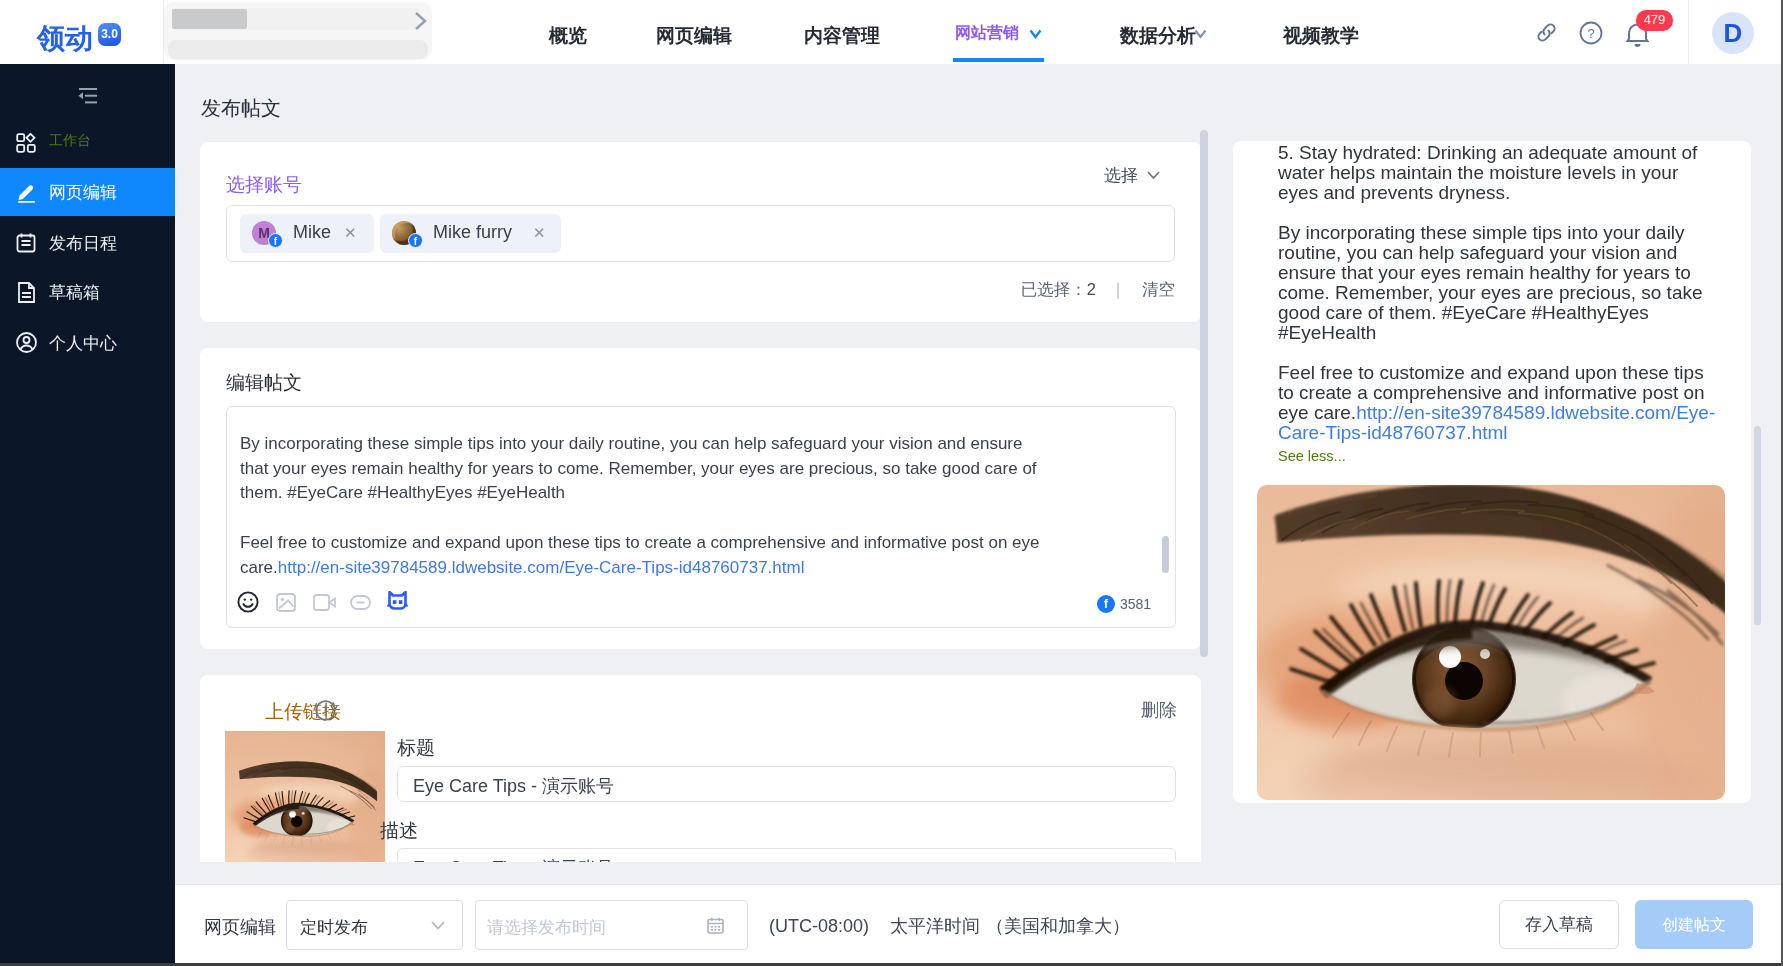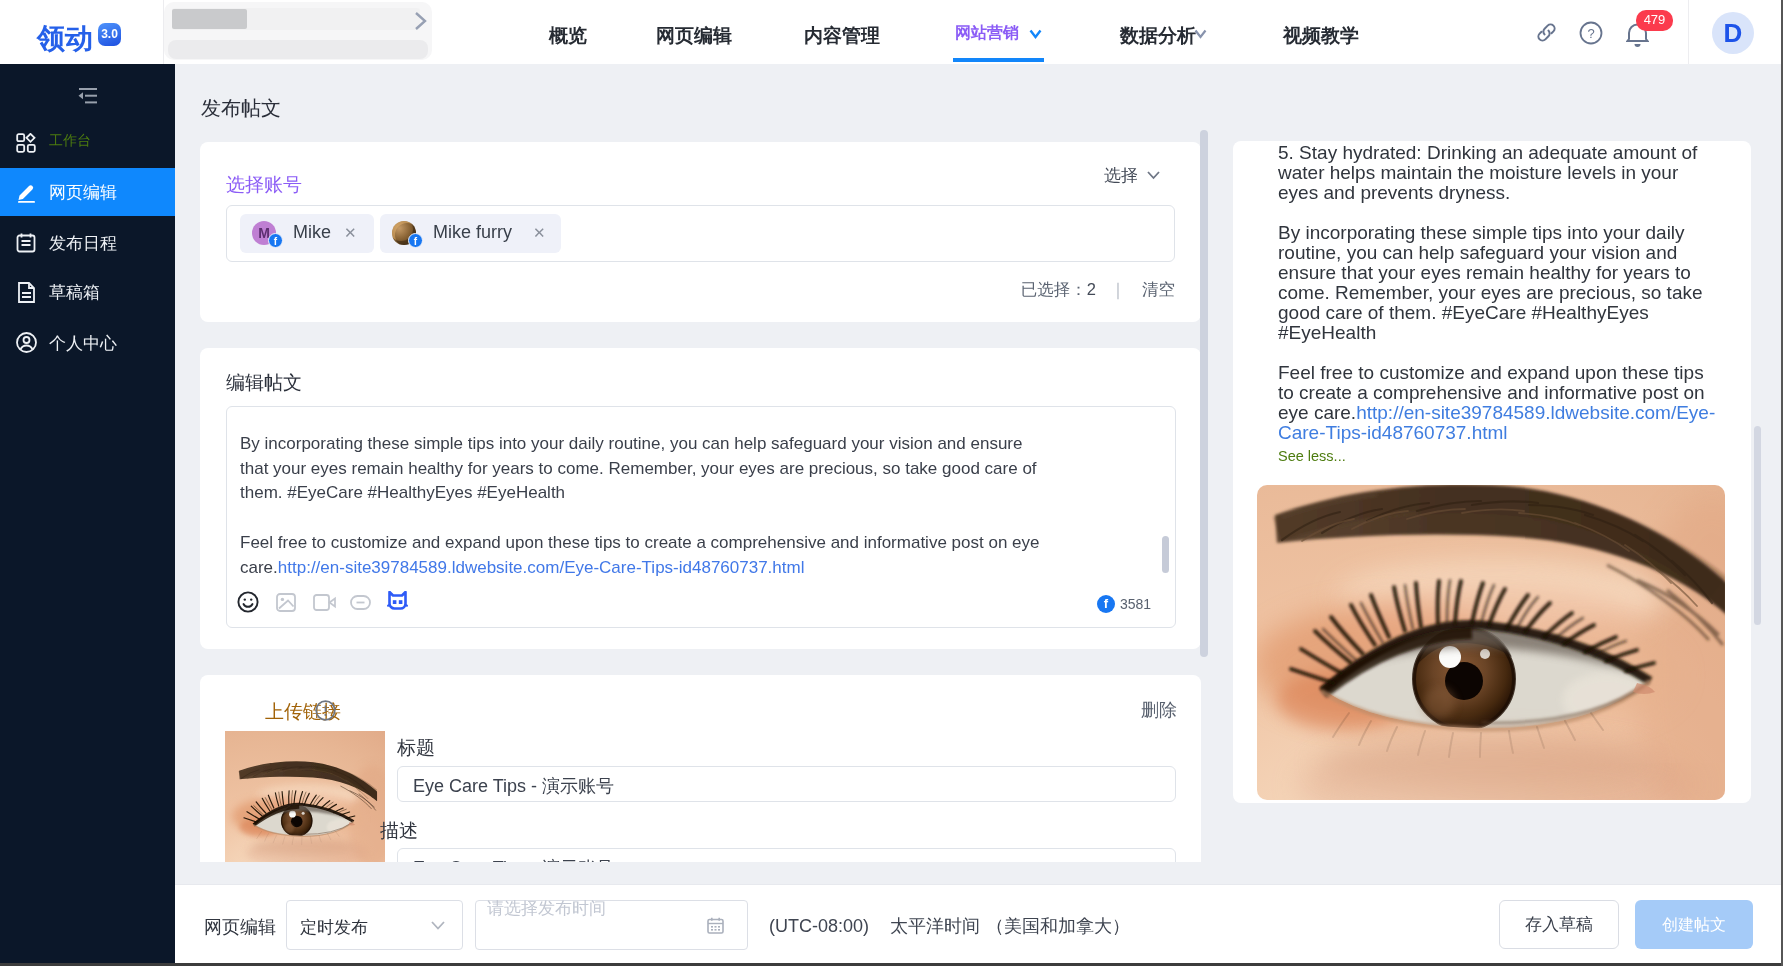--- a/index.html
+++ b/index.html
@@ -452,21 +452,21 @@
 <div class="abs" style="left:1754px;top:426px;width:7px;height:199px;background:#d3d7e2;border-radius:3.5px;"></div>
 
 <div class="abs" style="left:175px;top:884px;width:1608px;height:79px;background:#fff;border-top:1px solid #e7e9ee;"></div>
 <div class="abs" style="left:204px;top:915px;font-size:18px;color:#30353f;">网页编辑</div>
 <div class="abs" style="left:286px;top:900px;width:177px;height:50px;border:1px solid #dcdfe6;border-radius:4px;background:#fff;"></div>
 <div class="abs" style="left:300px;top:916px;font-size:17px;color:#2e333d;">定时发布</div>
 <svg class="abs" style="left:430px;top:920px;" width="16" height="11" viewBox="0 0 16 11">
     <path d="M2 2 L8 8.5 L14 2" fill="none" stroke="#b0b5bf" stroke-width="1.8"></path>
   </svg>
 <div class="abs" style="left:475px;top:900px;width:273px;height:50px;border:1px solid #dcdfe6;border-radius:4px;background:#fff;"></div>
-<div class="abs" style="left:487px;top:897px;font-size:17px;color:#c2c7d2;">请选择发布时间</div>
+<div class="abs" style="left:487px;top:916px;font-size:17px;color:#c2c7d2;">请选择发布时间</div>
 <svg class="abs" style="left:707px;top:917px;" width="17" height="17" viewBox="0 0 17 17">
     <rect x="1" y="2.5" width="15" height="13.5" rx="1.5" fill="none" stroke="#aab0bc" stroke-width="1.6"></rect>
     <path d="M1 6.5 h15" stroke="#aab0bc" stroke-width="1.4"></path>
     <path d="M4.8 0.8 v3 M12.2 0.8 v3" stroke="#aab0bc" stroke-width="1.6"></path>
     <g fill="#aab0bc">
       <rect x="4" y="9" width="2" height="1.6"></rect>
       <rect x="7.5" y="9" width="2" height="1.6"></rect>
       <rect x="11" y="9" width="2" height="1.6"></rect>
       <rect x="4" y="12" width="2" height="1.6"></rect>
       <rect x="7.5" y="12" width="2" height="1.6"></rect>

